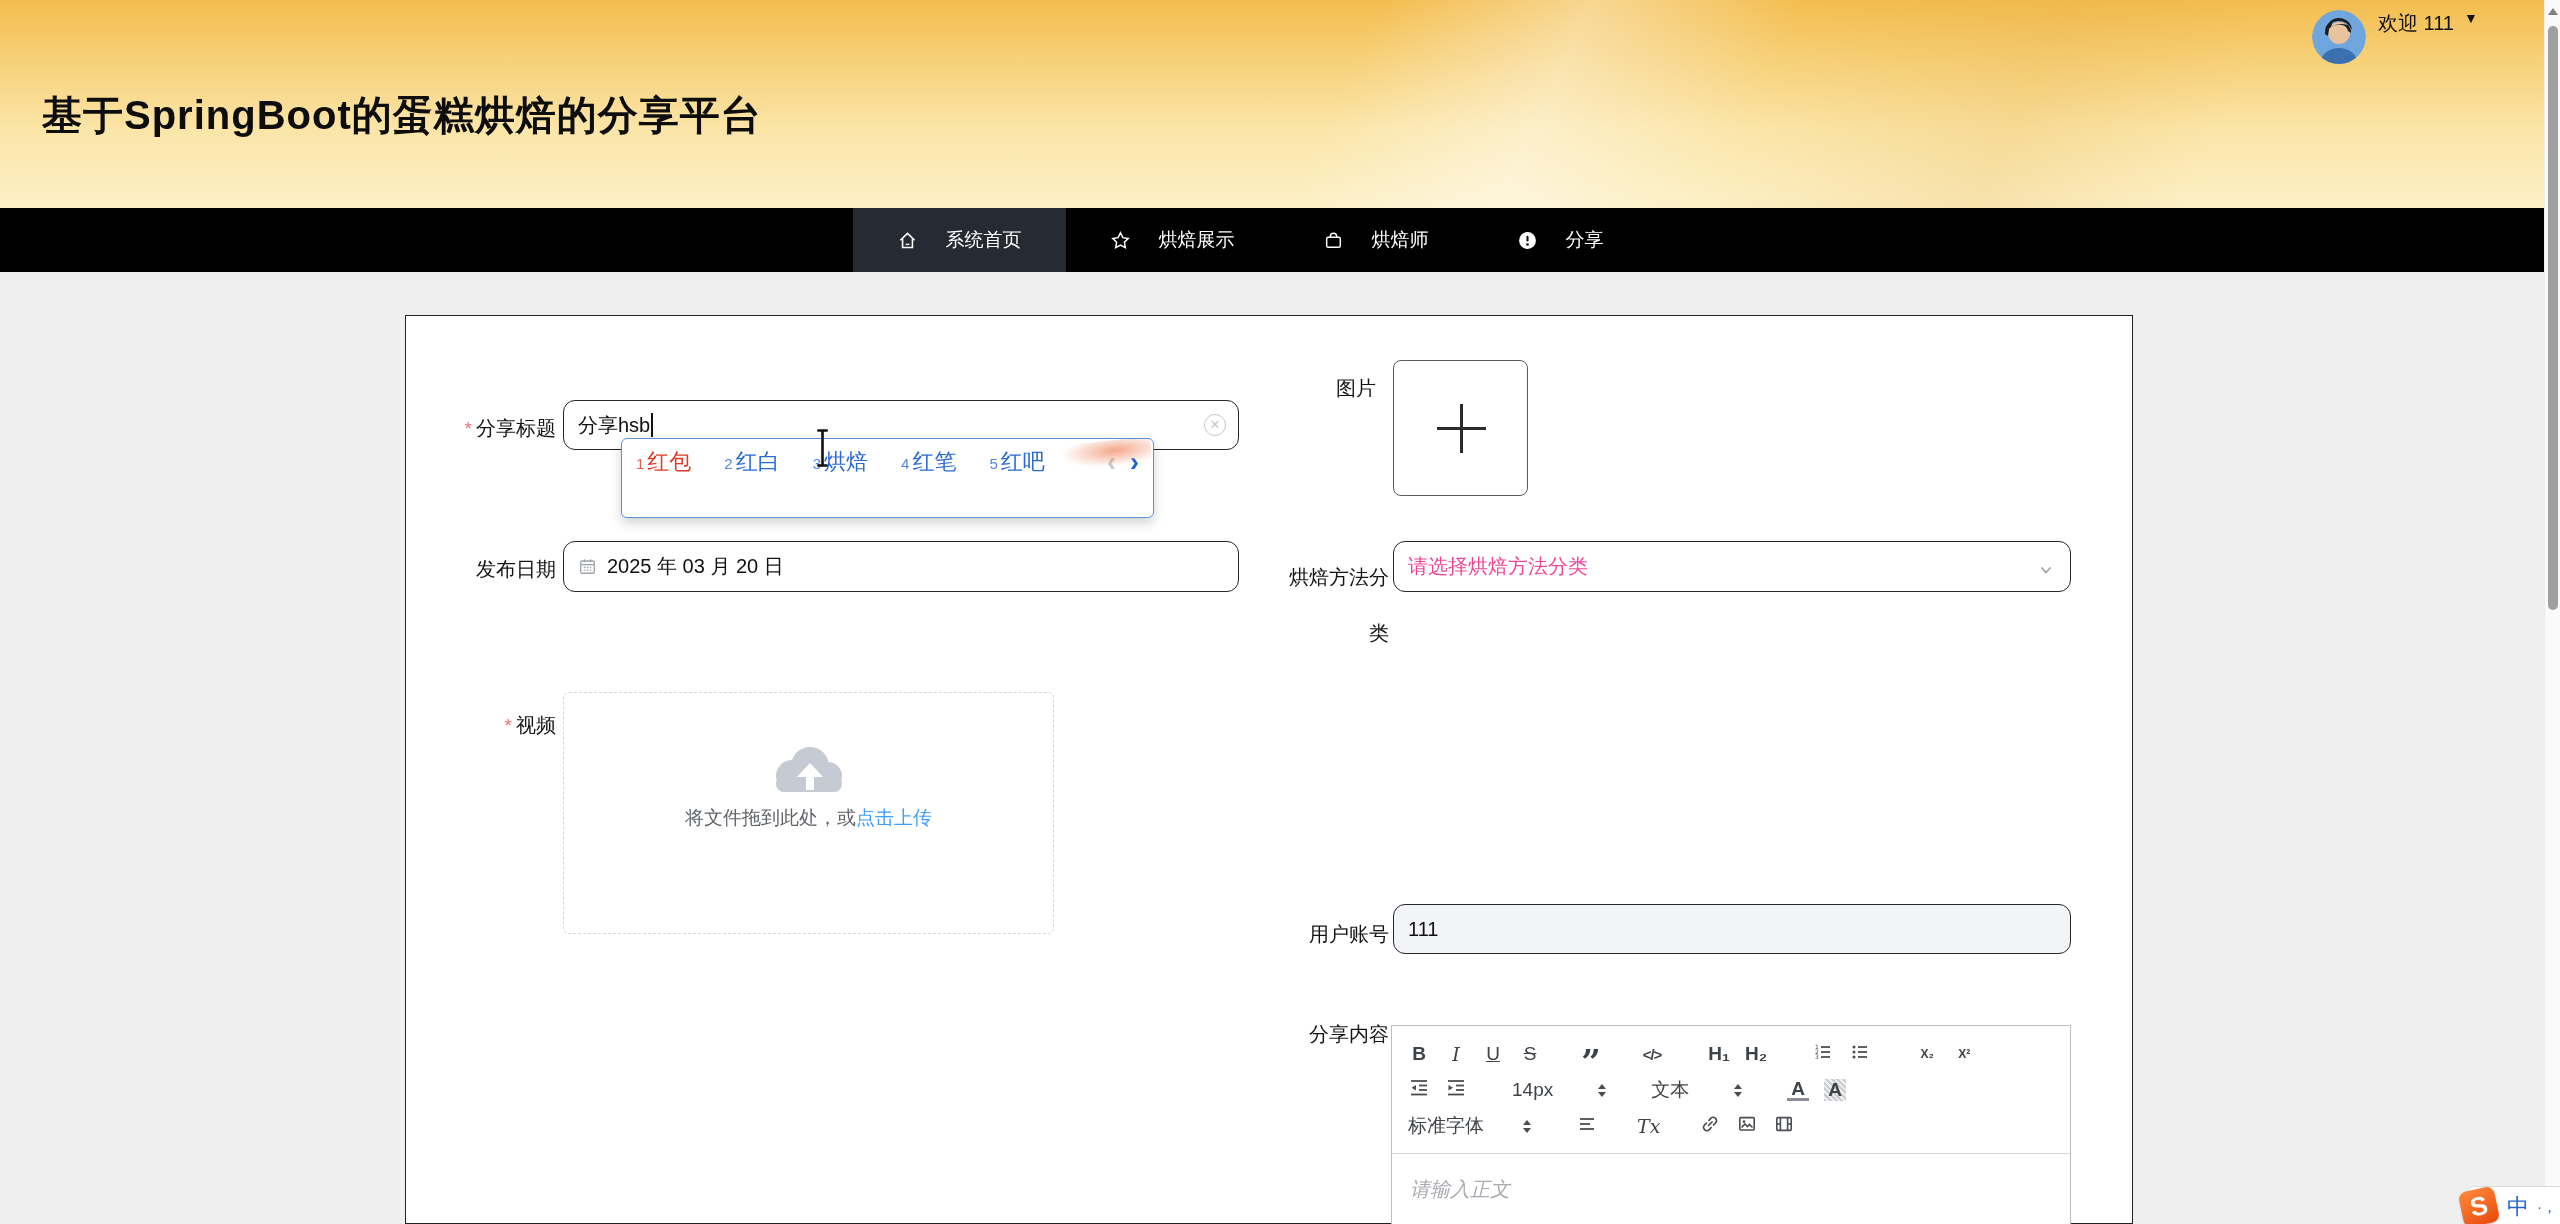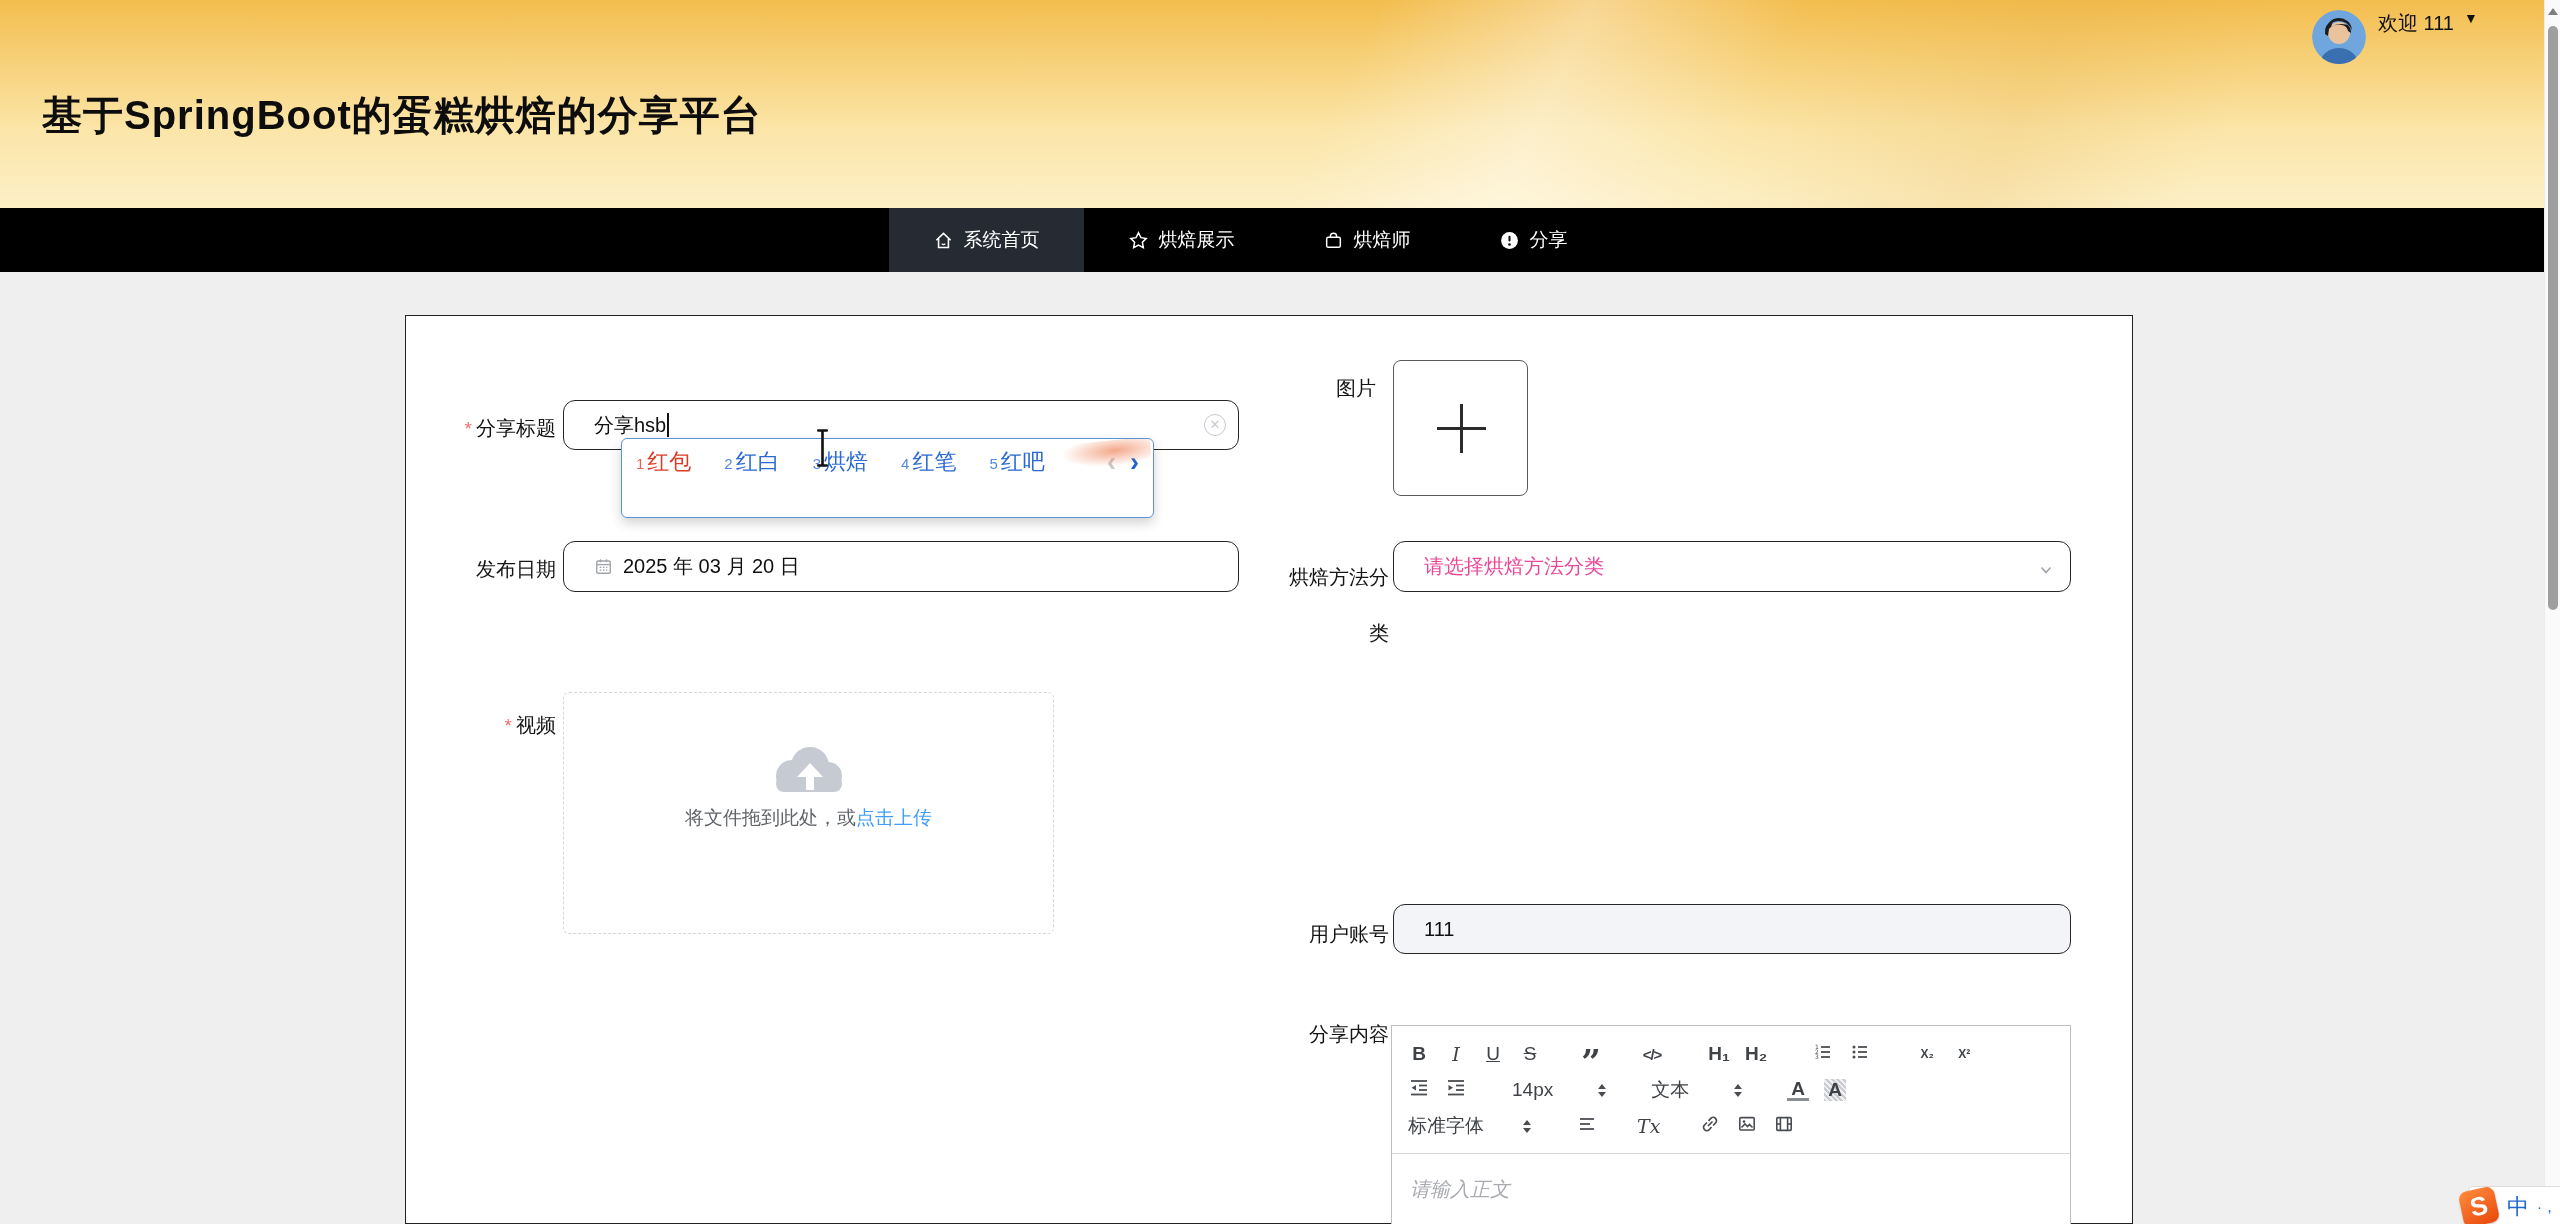--- a/index.html
+++ b/index.html
@@ -18,34 +18,34 @@
   .avatar{ width:54px; height:54px; border-radius:50%; overflow:hidden; display:block; }
   .welcome{ margin-left:12px; font-size:20px; color:#121212; }
   .caret-down{ margin-left:10px; font-size:14px; color:#121212; }
 
   
   .navbar{
     position:absolute; left:0; top:208px; width:2560px; height:64px;
     background:#000; display:flex; justify-content:center; align-items:stretch;
   }
   .nav-inner{ display:flex; margin-left:-60px; }
-  .nav-item{ display:flex; align-items:center; gap:10px; padding:16px 44px; color:#fff; font-size:19px; cursor:pointer; }
+  .nav-item{ display:flex; align-items:center; gap:28px; padding:16px 44px; color:#fff; font-size:19px; cursor:pointer; }
   .nav-item.active{ background:#262a33; }
   .nav-item svg{ display:block; }
 
   
   .card{
     position:absolute; left:405px; top:315px; width:1728px; height:909px;
     background:#fff; border:1px solid #222;
   }
   .f-label{ position:absolute; font-size:20px; color:#141414; text-align:right; line-height:24px; }
   .req{ color:#ee7070; margin-right:4px; font-size:19px; }
   .inp{
     position:absolute; background:#fff; border:1.5px solid #262626; border-radius:12px;
-    display:flex; align-items:center; padding:0 30px; font-size:20px; color:#101010;
+    display:flex; align-items:center; padding:0 14px; font-size:20px; color:#101010;
   }
   .placeholder{ color:#ec4899; }
   .text-caret{ width:2px; height:24px; background:#111; margin-left:1px; }
 
   
   .clear-btn{
     position:absolute; right:12px; top:13px; width:22px; height:22px; border-radius:50%;
     border:1px solid #c4c8cf; color:#c4c8cf; font-size:13px; line-height:20px; text-align:center; cursor:pointer;
   }
 

